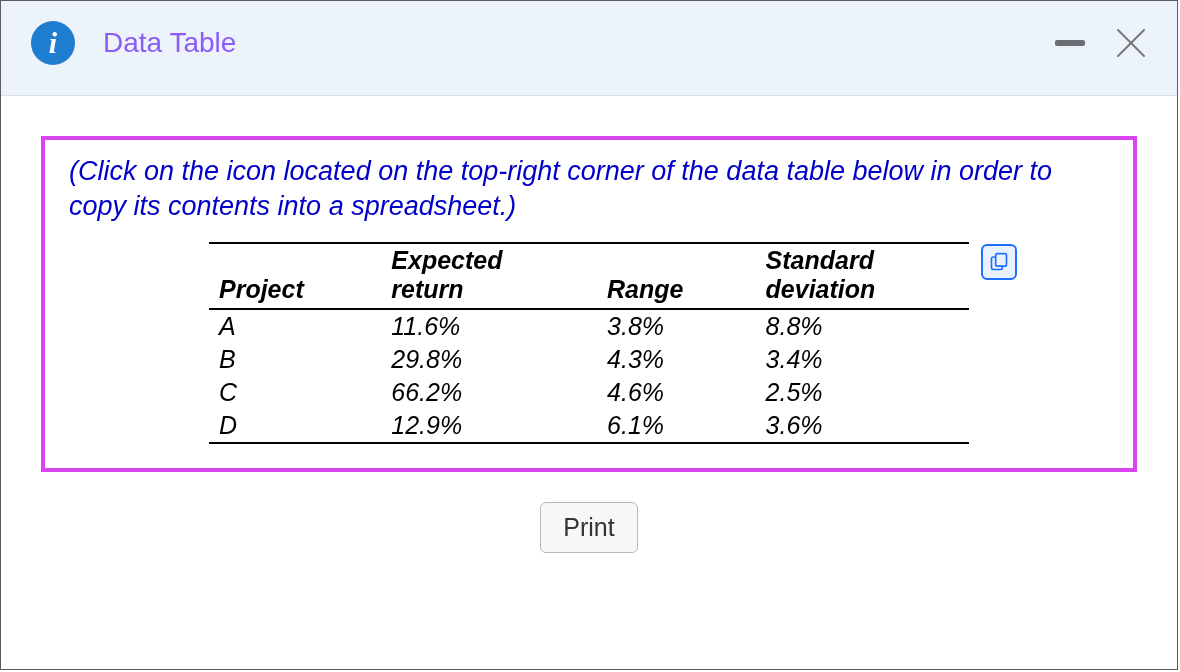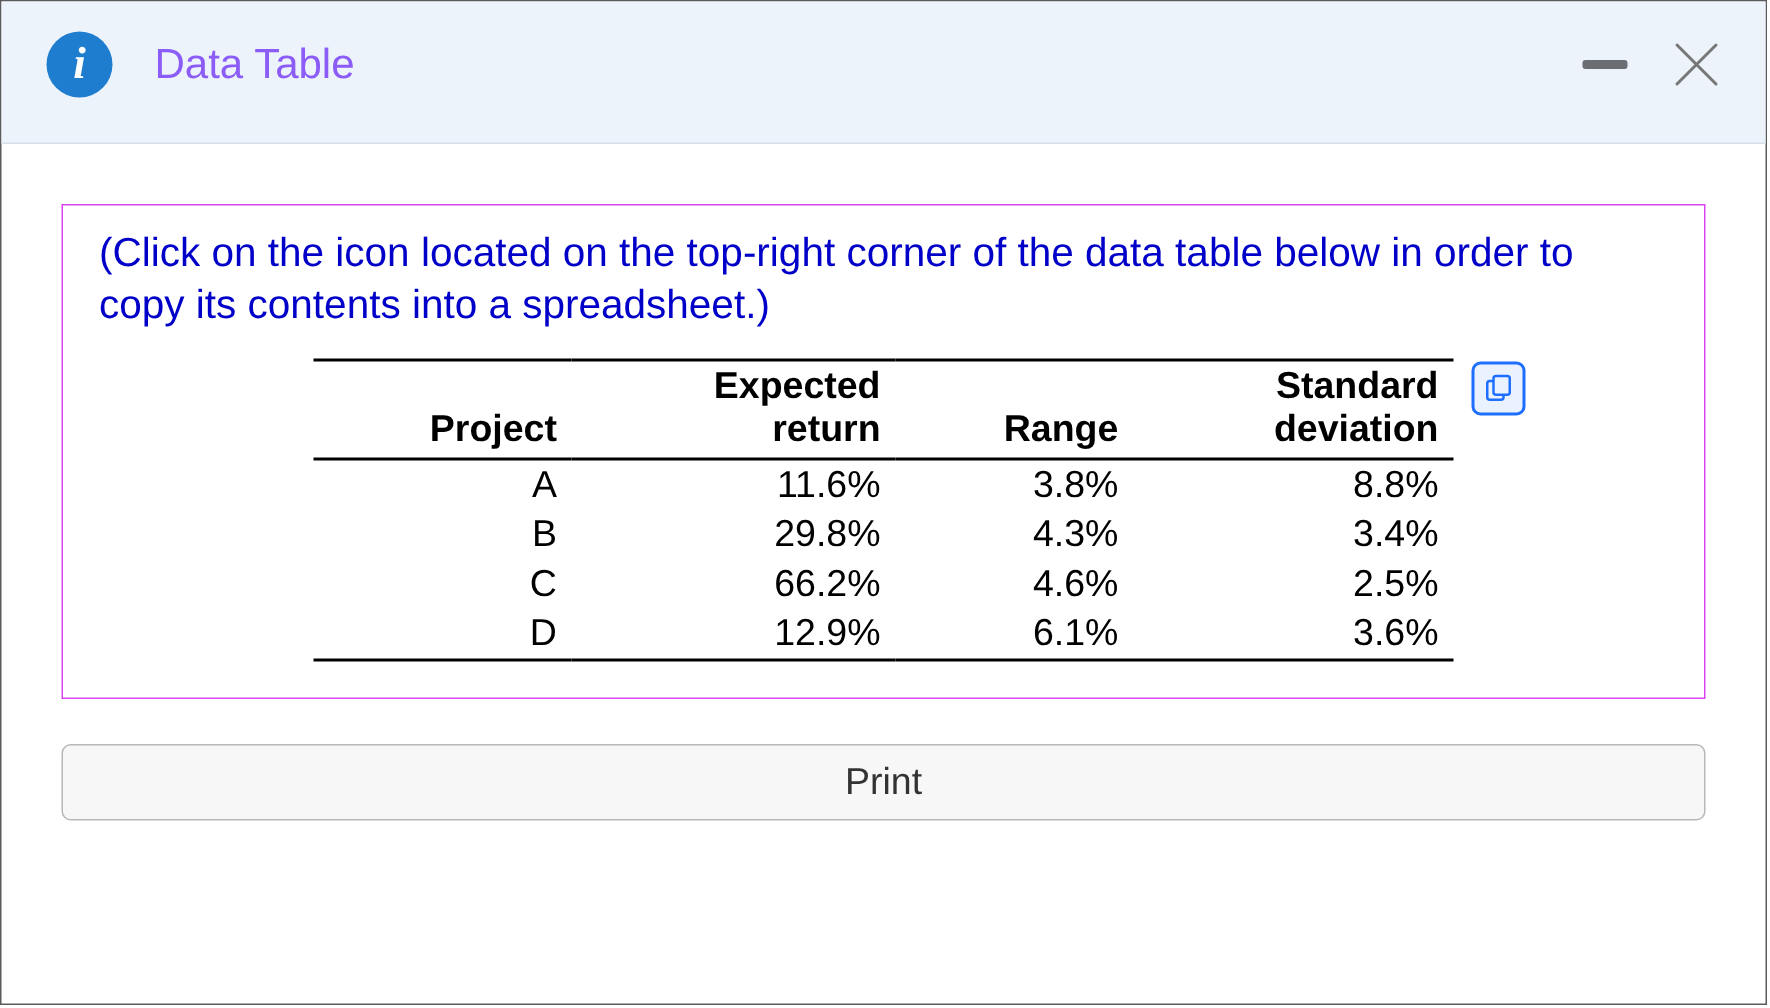--- a/index.html
+++ b/index.html
@@ -65,41 +65,42 @@
     height: 6px;
     background: #6a6e73;
     border-radius: 2px;
   }
   .close-svg { display: block; }
 
   .body-area {
     padding: 40px 40px 20px 40px;
   }
   .content-box {
-    border: 1px solid #d946ef;
+    border: 4px solid #d946ef;
     padding: 14px 24px 24px 24px;
+    font-style: italic;
   }
   .instruction {
     color: #0000c8;
     font-size: 27px;
     line-height: 1.3;
     margin: 0 0 18px 0;
   }
   .table-wrap {
     position: relative;
     width: 760px;
     margin: 0 auto;
   }
   table.data {
     border-collapse: collapse;
     width: 100%;
     font-size: 25px;
   }
   table.data th, table.data td {
-    text-align: right;
+    text-align: left;
     padding: 2px 10px;
     font-weight: normal;
   }
   table.data thead th {
     font-weight: bold;
     line-height: 1.15;
     vertical-align: bottom;
     padding-bottom: 4px;
   }
   table.data thead tr {
@@ -123,21 +124,20 @@
     justify-content: center;
     cursor: pointer;
   }
   .copy-btn svg { display: block; }
 
   .button-row {
     display: flex;
     justify-content: center;
     gap: 20px;
     margin-top: 30px;
-    flex-direction: column;
   }
   .std-btn {
     font-size: 25px;
     color: #333;
     background: #f7f7f7;
     border: 1px solid #b8b8b8;
     border-radius: 6px;
     padding: 10px 22px;
     cursor: pointer;
   }

